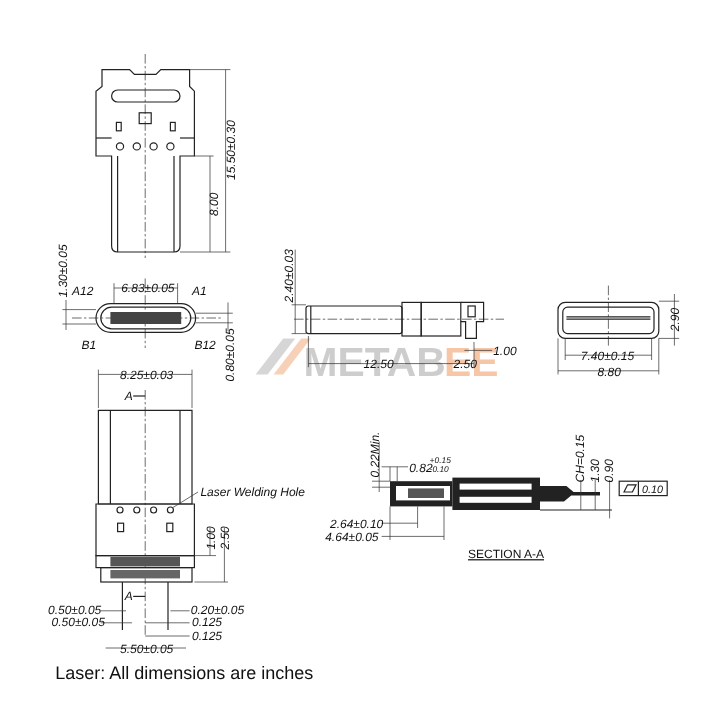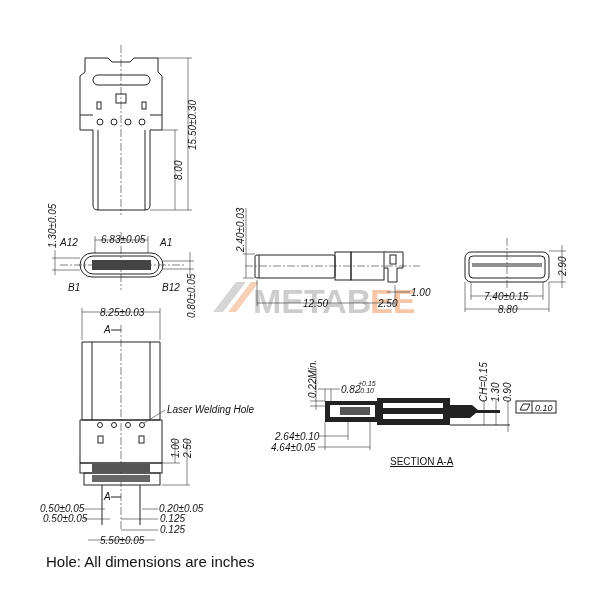--- a/index.html
+++ b/index.html
@@ -197,13 +197,13 @@
     <text class="dim" transform="translate(511,402) rotate(-90)">0.90</text>
     <g>
       <rect class="ln" x="516" y="401" width="40" height="12"></rect>
       <line class="ln" x1="532" y1="401" x2="532" y2="413"></line>
       <polygon class="ln" points="520,410 523,404 530,404 527,410"></polygon>
       <text class="dim" x="535" y="411" style="font-size:9px">0.10</text>
     </g>
   </g>
 </svg>
 
-<div class="notes">Hole: All dimensions are inches</div>
+<div class="notes">Laser: All dimensions are inches</div>
 
 </body></html>

